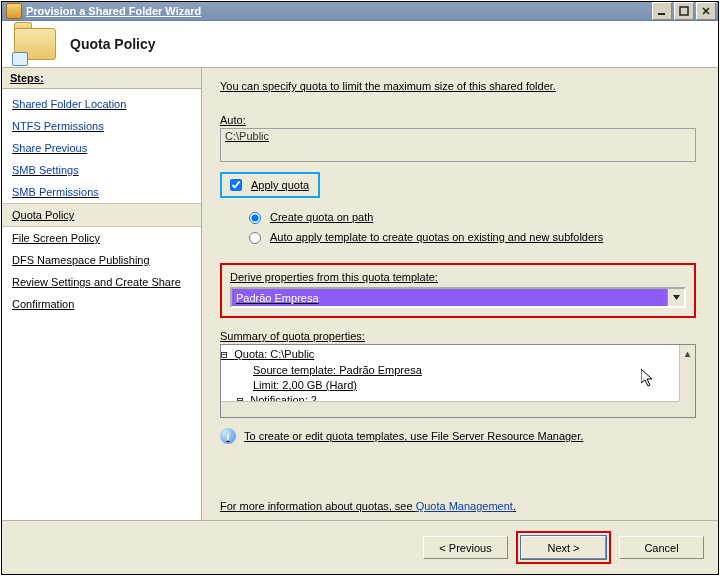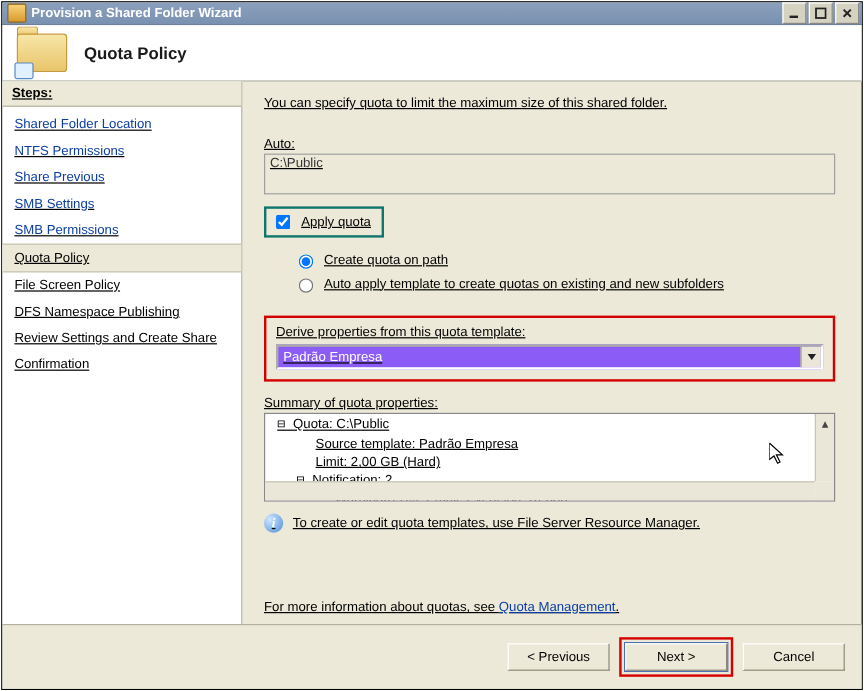--- a/index.html
+++ b/index.html
@@ -9,21 +9,21 @@
     width: 720px; height: 576px; overflow: hidden;
   }
   .window {
     width: 718px; height: 574px; margin: 1px;
     border: 1px solid #000; background: #ece9d8;
     display: flex; flex-direction: column;
   }
   .titlebar {
     height: 22px; background: linear-gradient(#8ba0bc, #7991b1);
     display: flex; align-items: center; padding: 0 2px;
-    color: #fff; border-bottom: 1px solid #6b7f9b;
+    color: #fff; border-bottom: 1px solid #6b7f9b; text-decoration: underline;
   }
   .titlebar .ticon {
     width: 16px; height: 16px; margin: 0 4px 0 2px;
     background: linear-gradient(#f7d27a, #d99a2b);
     border: 1px solid #a06a10; border-radius: 2px;
   }
   .titlebar .title { font-weight: bold; flex: 1; }
   .winbtns { display: flex; gap: 2px; }
   .winbtn {
     width: 20px; height: 18px; background: #d6d2c2;
@@ -77,21 +77,21 @@
     flex: 1; padding: 12px 14px 8px 18px; position: relative;
     display: flex; flex-direction: column;
   }
   .intro { margin-bottom: 22px; }
   .lbl { margin-bottom: 2px; }
   .pathbox {
     width: 476px; height: 34px; border: 1px solid #a0a0a0;
     background: #ece9d8; padding: 1px 4px; color: #333;
   }
   .redbox-apply {
-    border: 2px solid #0f766e; width: 100px; padding: 2px 4px;
+    border: 2px solid #0ea5e9; width: 100px; padding: 2px 4px;
     margin-top: 10px; margin-bottom: 6px;
     display: flex; align-items: center; gap: 6px;
   }
   .chk { width: 12px; height: 12px; }
   .radiogrp { margin-left: 24px; }
   .radiorow { display: flex; align-items: center; gap: 6px; margin: 5px 0; }
   .radio { width: 12px; height: 12px; }
   .group {
     border: 2px solid #d40000; padding: 6px 8px 8px 8px;
     margin-top: 14px; width: 476px;
@@ -106,21 +106,21 @@
     position: absolute; right: 0; top: 0; width: 17px; height: 100%;
     background: #eae7d9; border-left: 1px solid #9c988a;
     display: flex; align-items: center; justify-content: center; color: #000;
   }
   .summarylbl { margin-top: 12px; }
   .summarybox {
     width: 476px; height: 74px; border: 1px solid #888;
     background: #fff; margin-top: 2px; position: relative;
     overflow: hidden; font-size: 11px;
   }
-  .summarybox .inner { padding: 2px 10px; line-height: 15px; }
+  .summarybox .inner { padding: 2px 0; line-height: 15px; }
   .tree-toggle { font-family: "Courier New", monospace; }
   .summarybox .sb-v {
     position: absolute; right: 0; top: 0; width: 16px; height: calc(100% - 16px);
     background: #eae7d9; border-left: 1px solid #c7c4b1;
   }
   .summarybox .sb-h {
     position: absolute; left: 0; bottom: 0; height: 16px; width: calc(100% - 16px);
     background: #eae7d9; border-top: 1px solid #c7c4b1;
   }
   .summarybox .sb-c {

